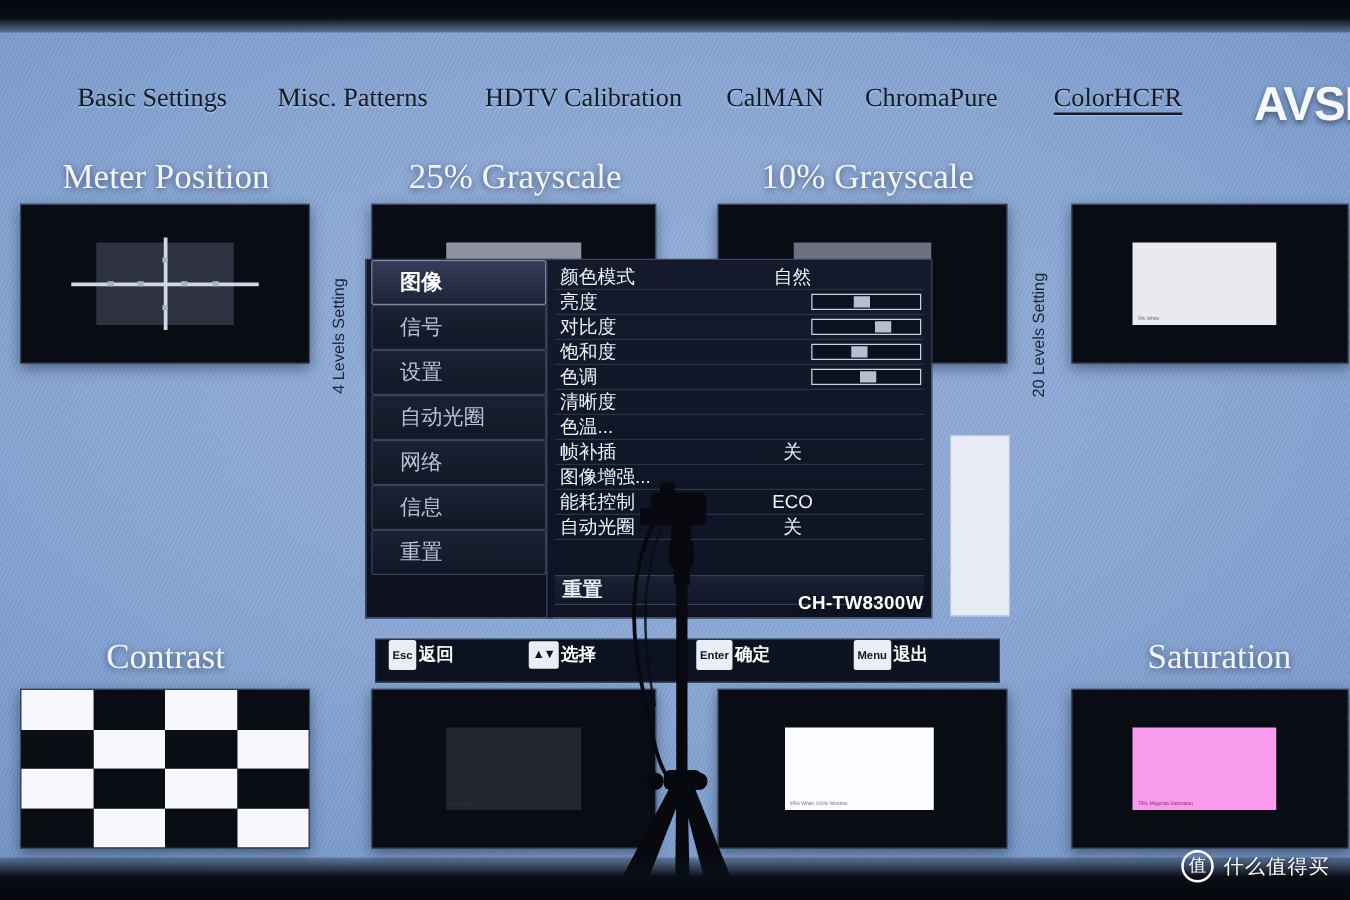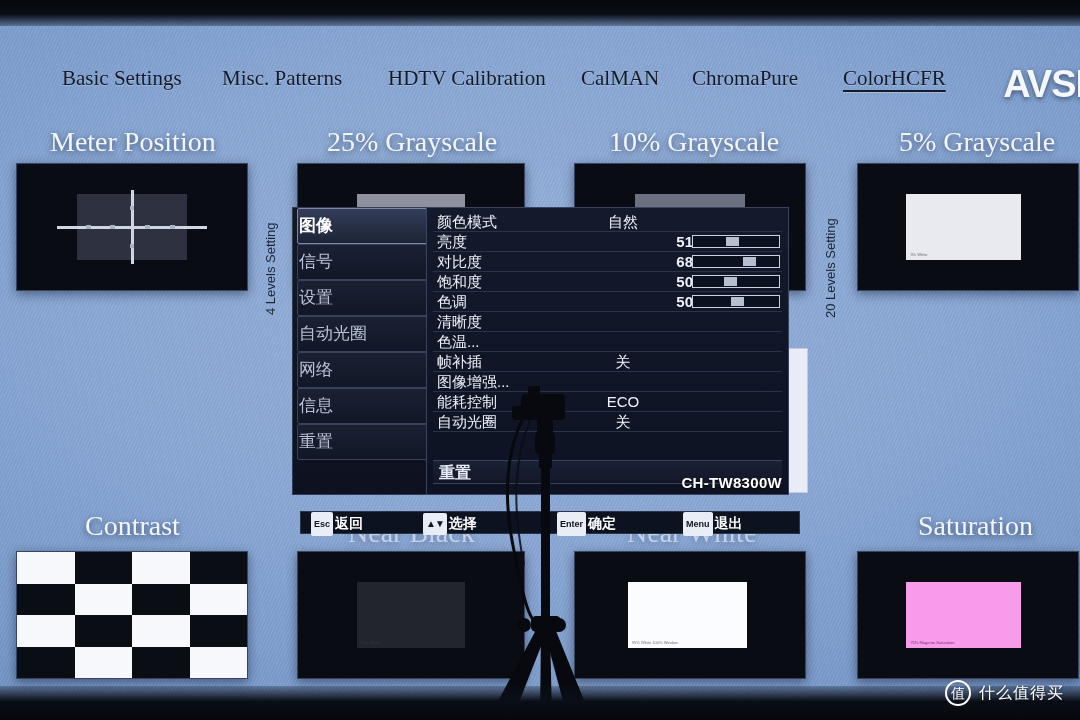--- a/index.html
+++ b/index.html
@@ -134,33 +134,33 @@
   }
   .side-item {
     position:relative;
     height:36px; margin:0 4px;
     border:1px solid #39425c;
     border-radius:2px;
     background: linear-gradient(#1b2133 0%, #121727 100%);
     color:#b9c2d6;
     font-size:17px;
     line-height:34px;
-    padding-left:1px;
+    padding-left:22px;
     white-space:nowrap;
   }
   .side-item.selected {
     background: linear-gradient(#2b3burn 0%, #1d2437 100%);
     background: linear-gradient(#333d58 0%, #1d2437 100%);
     color:#ffffff;
     border-color:#7b87a6;
     font-weight:bold;
   }
 
   #osd-main {
-    position:absolute; left:134px; top:0; width:363px; height:288px;
+    position:absolute; left:145px; top:0; width:309px; height:288px;
     background: linear-gradient(#141a2b 0%, #0e1324 100%);
     border:1px solid #3a4360;
     padding:4px 6px 0 6px;
   }
   .osd-row {
     position:relative;
     height:20px;
     border-bottom:1px solid #2b3established;
     border-bottom:1px solid #2b3349;
     color:#eef2f9;
@@ -211,21 +211,21 @@
 
   
   #osd-whitecard {
     position:absolute; left:760px; top:348px; width:48px; height:145px;
     background:#e8ecf4; z-index:25;
     border:1px solid #c2cada;
   }
 
   
   #hintbar {
-    position:absolute; left:300px; top:511px; width:500px; height:23px;
+    position:absolute; left:300px; top:511px; width:500px; height:35px;
     background:#0d1220;
     border:1px solid #2c344b;
     z-index:32;
   }
   .hint {
     position:absolute; top:0; height:23px; line-height:22px;
     color:#ffffff; font-size:14px; font-weight:bold;
     white-space:nowrap;
   }
   .keycap {
@@ -273,21 +273,20 @@
     <div class="navitem" style="left:388px;">HDTV Calibration</div>
     <div class="navitem" style="left:581px;">CalMAN</div>
     <div class="navitem" style="left:692px;">ChromaPure</div>
     <div class="navitem active" style="left:843px;">ColorHCFR</div>
   </div>
   <div id="avshd-logo">AVSH</div>
 
   <div class="section-title" style="left:50px;  top:126px;">Meter Position</div>
   <div class="section-title" style="left:327px; top:126px;">25% Grayscale</div>
   <div class="section-title" style="left:609px; top:126px;">10% Grayscale</div>
-  <div class="section-title" style="left:899px; top:126px;">5% Grayscale</div>
 
   <div class="vlabel" style="left:278px; top:300px;">4 Levels Setting</div>
   <div class="vlabel" style="left:552px; top:240px;">Setting</div>
   <div class="vlabel" style="left:838px; top:303px;">20 Levels Setting</div>
 
   <div class="pattern" style="left:16px; top:163px; width:232px; height:128px;">
     <div class="pat-inner crosshair">
       <div class="hline"></div>
       <div class="vline"></div>
       <div class="tick" style="left:8%;  top:50%; margin-top:-2px;"></div>

